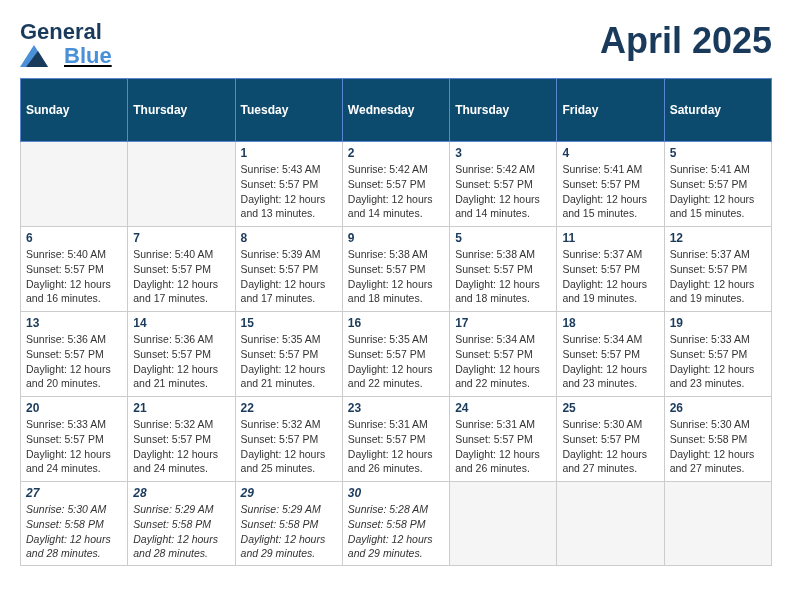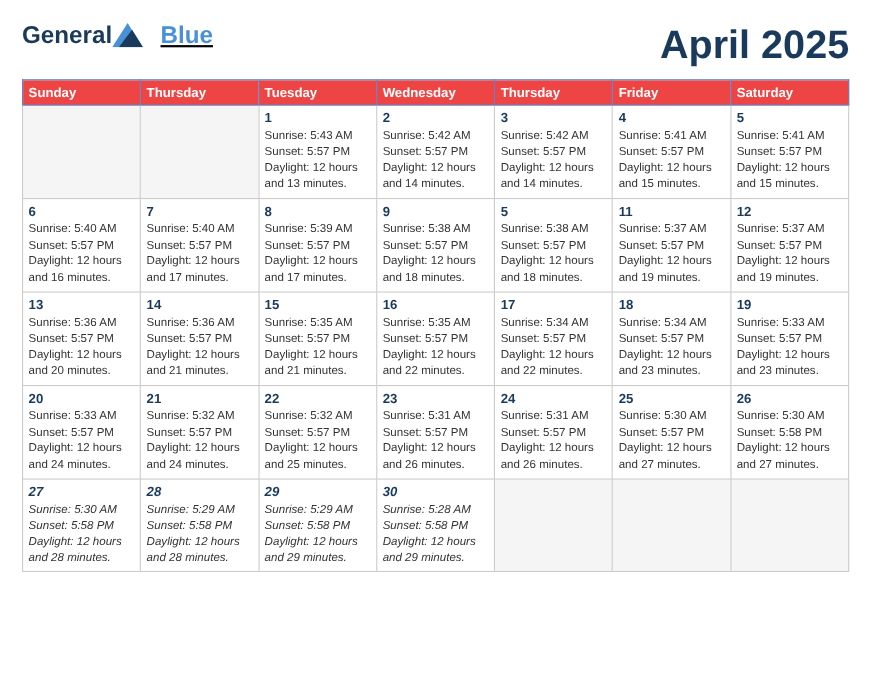--- a/index.html
+++ b/index.html
@@ -11,21 +11,21 @@
       padding: 20px;
     }
     .header {
       display: flex;
       justify-content: space-between;
       align-items: flex-start;
       margin-bottom: 10px;
     }
     .logo {
       display: flex;
-      flex-direction: row;
+      flex-direction: column;
       align-items: flex-start;
     }
     .logo-text {
       font-size: 22px;
       font-weight: bold;
       color: #1a3a5c;
       line-height: 1.1;
     }
     .title-block {
       text-align: center;
@@ -38,24 +38,24 @@
     .location-title {
       font-size: 16px;
       color: #333;
     }
     .calendar {
       width: 100%;
       border-collapse: collapse;
       font-size: 11px;
     }
     .calendar th {
-      background: #ef4444;
+      background: #0c4a6e;
       color: #fff;
       text-align: left;
-      padding: 4px 5px;
+      padding: 24px 5px;
       font-size: 12px;
       font-weight: bold;
       border: 1px solid #5a85d0;
     }
     .calendar td {
       border: 1px solid #ccc;
       vertical-align: top;
       padding: 4px 5px;
       width: calc(100% / 7);
       min-height: 80px;

